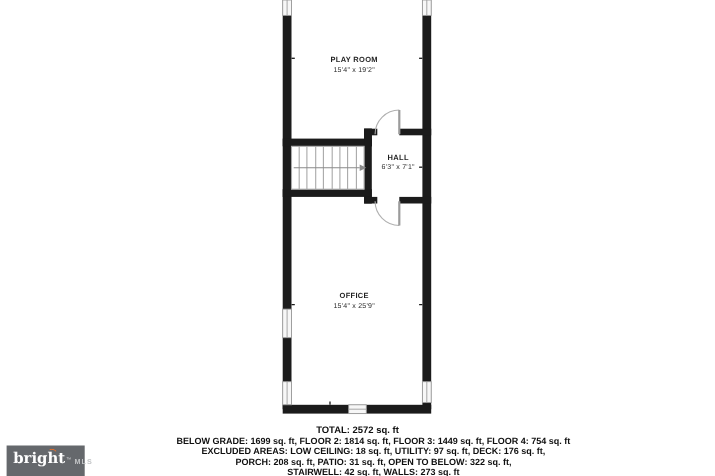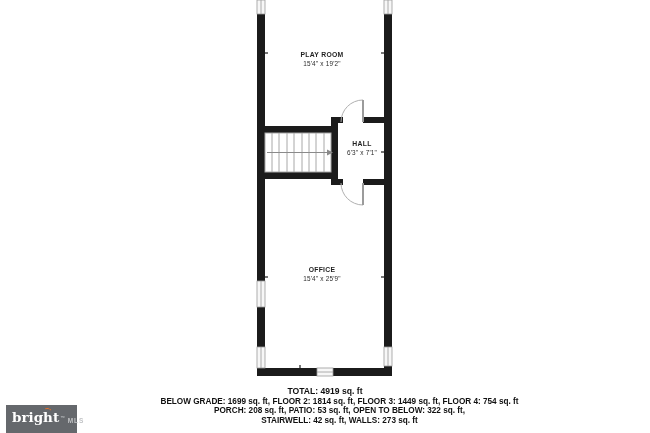--- a/index.html
+++ b/index.html
@@ -123,23 +123,24 @@
   <div class="room-name">HALL</div>
   <div class="room-dims">6'3" x 7'1"</div>
 </div>
 
 <div class="room-label" style="left:247px;top:265px;width:150px;">
   <div class="room-name">OFFICE</div>
   <div class="room-dims">15'4" x 25'9"</div>
 </div>
 
 <div class="summary">
-  <div class="summary-total">TOTAL: 4919 sq. ft</div>
+  <div class="summary-total">TOTAL: 2572 sq. ft</div>
   <div class="summary-line">BELOW GRADE: 1699 sq. ft, FLOOR 2: 1814 sq. ft, FLOOR 3: 1449 sq. ft, FLOOR 4: 754 sq. ft</div>
-  <div class="summary-line">PORCH: 208 sq. ft, PATIO: 53 sq. ft, OPEN TO BELOW: 322 sq. ft,</div>
+  <div class="summary-line">EXCLUDED AREAS: LOW CEILING: 18 sq. ft, UTILITY: 97 sq. ft, DECK: 176 sq. ft,</div>
+  <div class="summary-line">PORCH: 208 sq. ft, PATIO: 31 sq. ft, OPEN TO BELOW: 322 sq. ft,</div>
   <div class="summary-line">STAIRWELL: 42 sq. ft, WALLS: 273 sq. ft</div>
 </div>
 
 <div class="logo">
   <div class="logo-inner">
     <span class="logo-brand">bright</span>
     <span class="t-swoosh"></span>
     <span class="logo-tm">™</span>
     <span class="logo-mls">MLS</span>
   </div>

